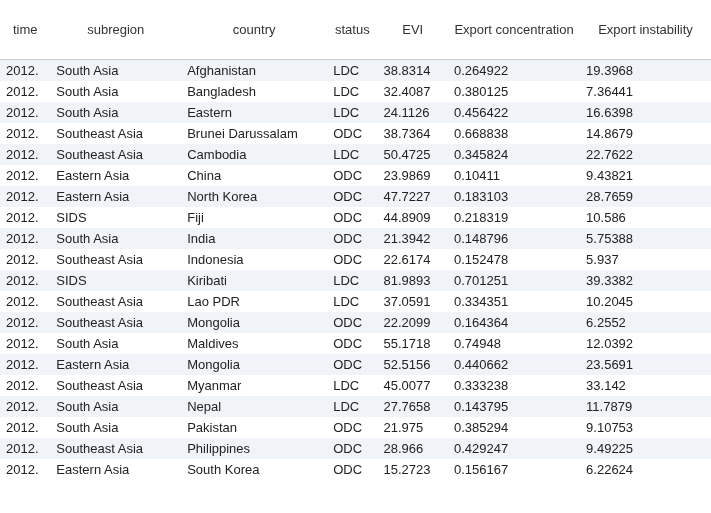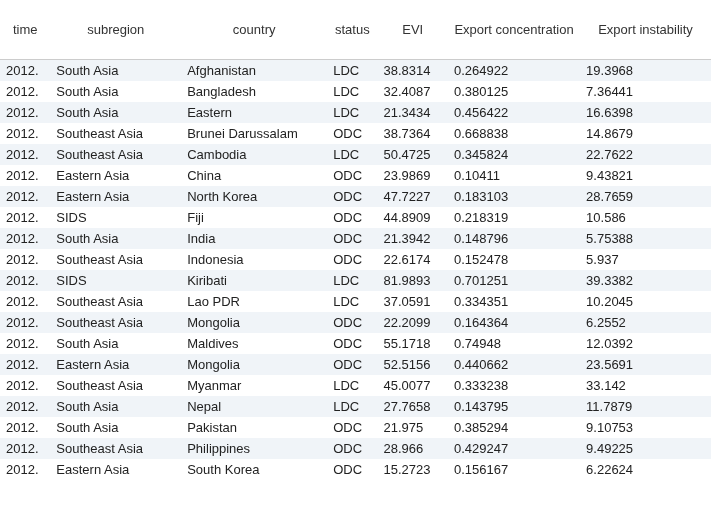--- a/index.html
+++ b/index.html
@@ -75,21 +75,21 @@
         <td>LDC</td>
         <td>32.4087</td>
         <td>0.380125</td>
         <td>7.36441</td>
       </tr>
       <tr>
         <td>2012.</td>
         <td>South Asia</td>
         <td>Eastern</td>
         <td>LDC</td>
-        <td>21.3434</td>
+        <td>24.1126</td>
         <td>0.456422</td>
         <td>16.6398</td>
       </tr>
       <tr>
         <td>2012.</td>
         <td>Southeast Asia</td>
         <td>Brunei Darussalam</td>
         <td>ODC</td>
         <td>38.7364</td>
         <td>0.668838</td>

